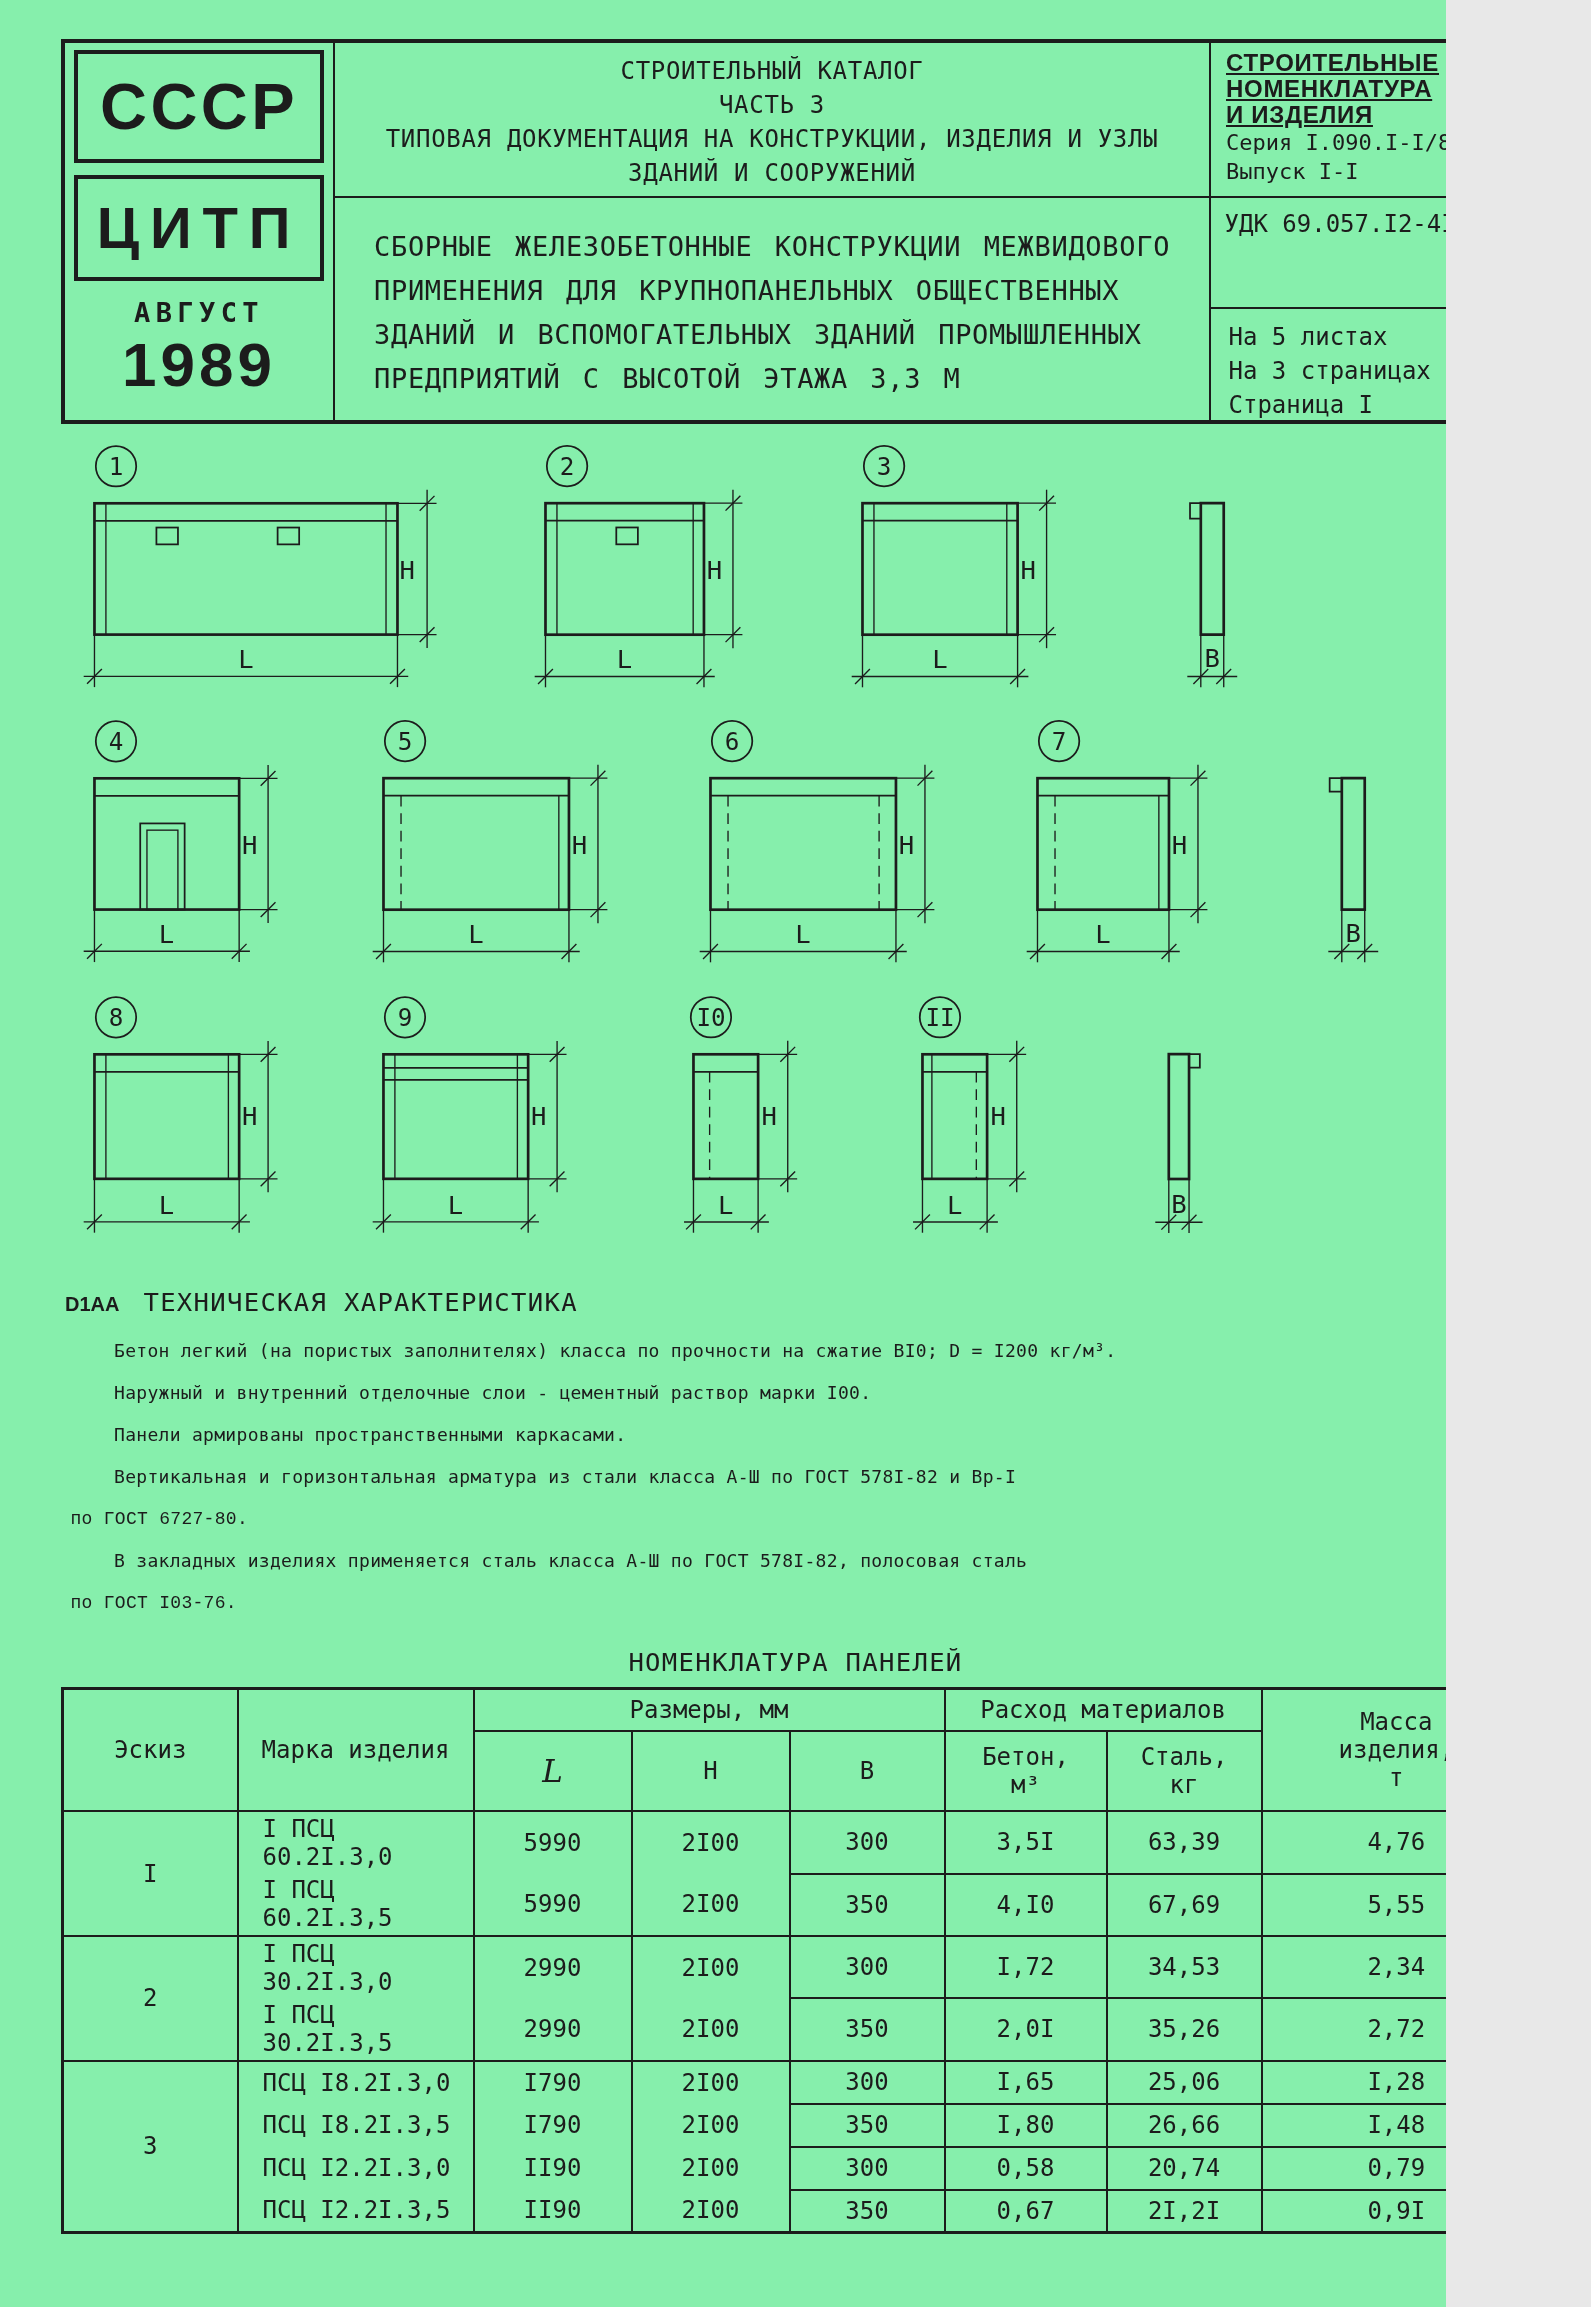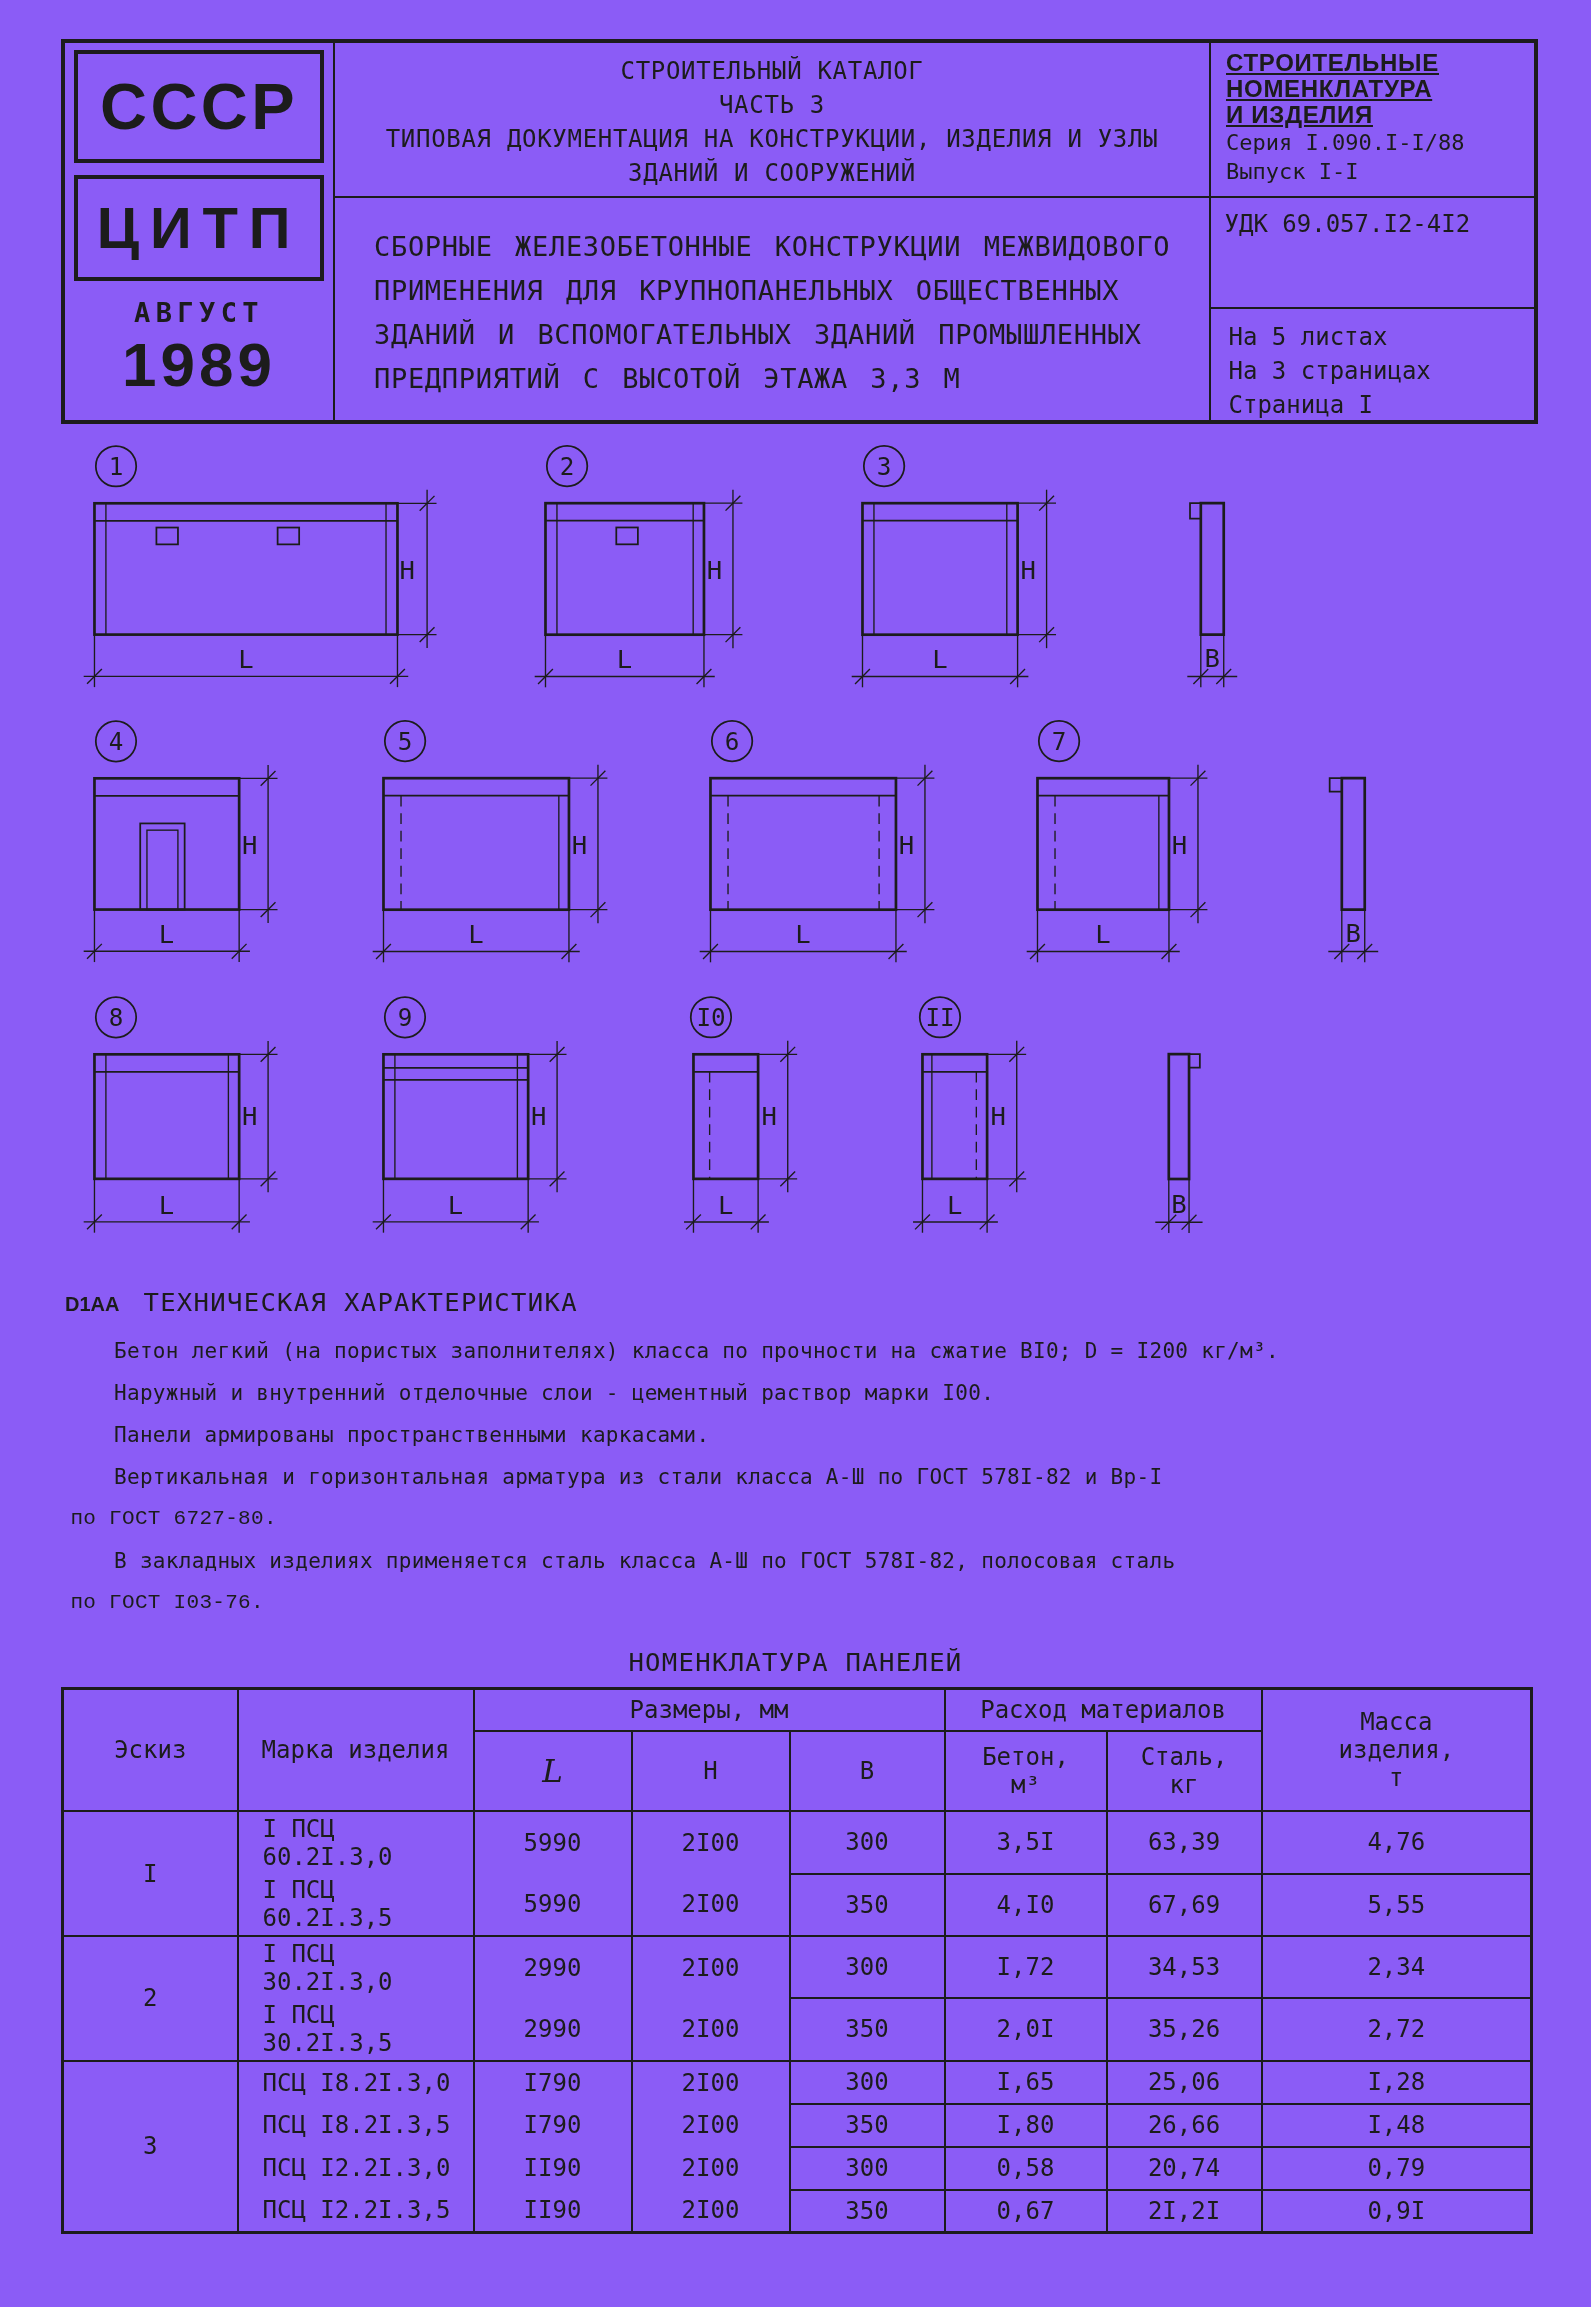--- a/index.html
+++ b/index.html
@@ -3,22 +3,22 @@
 <meta charset="utf-8">
 <style>
   html,body { margin:0; padding:0; }
   body {
     width:1591px; height:2307px;
     background:#e8e8e8;
     font-family:"DejaVu Sans Mono","Liberation Mono",monospace;
     color:#1c1c1c;
   }
   .page {
-    position:relative; width:1591px; height:2307px;
-    background:#8b5cf6; box-sizing:border-box;
+    position:relative; width:1446px; height:2307px;
+    background:#86efac; box-sizing:border-box;
     padding:39px 1px 0 61px; overflow:hidden;
   }
   
   .doc-header {
     display:grid; grid-template-columns:270px 876px 323px;
     width:1469px; height:377px; border:4px solid #1c1c1c; box-sizing:content-box;
   }
   .col-left { border-right:2.7px solid #1c1c1c; }
   .box { border:4.7px solid #1c1c1c; margin:6.7px 9.4px 0 9.4px;
          display:flex; align-items:center; justify-content:center; box-sizing:border-box; }
@@ -51,21 +51,21 @@
   .s2 { fill:none; stroke:#1c1c1c; stroke-width:2; }
   .dsh { stroke-dasharray:16 10; }
   .fig text { font-family:"DejaVu Sans Mono",monospace; font-size:38px; fill:#1c1c1c; }
   .fig text.num { font-size:36px; }
   
   .tech { margin-top:27px; width:1469px; }
   .tech-head { display:flex; align-items:baseline; }
   .marker { font:bold 20px "Liberation Sans",sans-serif; margin-left:4px; }
   .tech-title { margin-left:24px; font-size:25.6px; letter-spacing:1.3px; }
   .tech-lines { margin-top:13.5px; }
-  .tl { margin-left:53px; font-size:21px; line-height:42px; letter-spacing:0.3px; }
+  .tl { margin-left:53px; font-size:18px; line-height:42px; letter-spacing:0.3px; }
   .tl.cont { margin-left:9.4px;font-family:Liberation Mono, monospace; }
   
   .nom-title { margin-top:23px; width:1469px; text-align:center; font-size:25.6px; letter-spacing:1.3px; }
   table.nom { border-collapse:collapse; table-layout:fixed; width:1469px;
               margin-top:9.4px; border:3.4px solid #1c1c1c; }
   .nom th, .nom td {
     border:2px solid #1c1c1c; border-bottom:none;
     font-family:"DejaVu Sans Mono",monospace; font-size:24px; font-weight:normal;
     text-align:center; vertical-align:middle; padding:2.7px 4px; color:#1c1c1c;
   }

